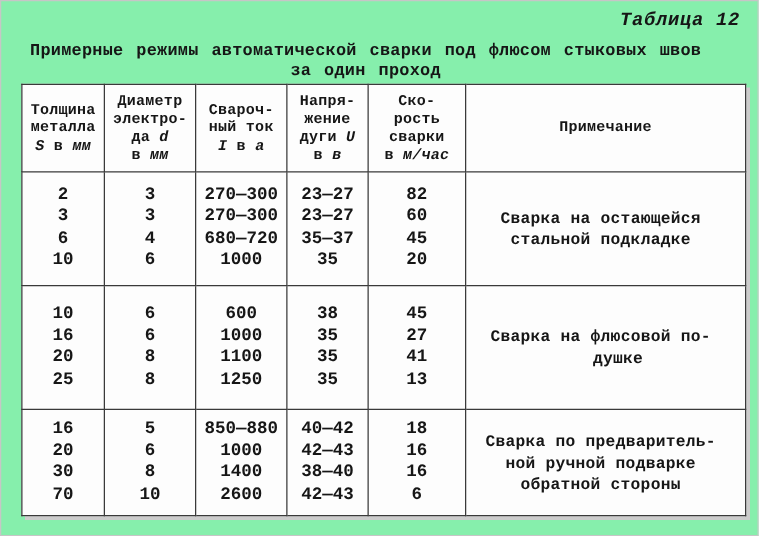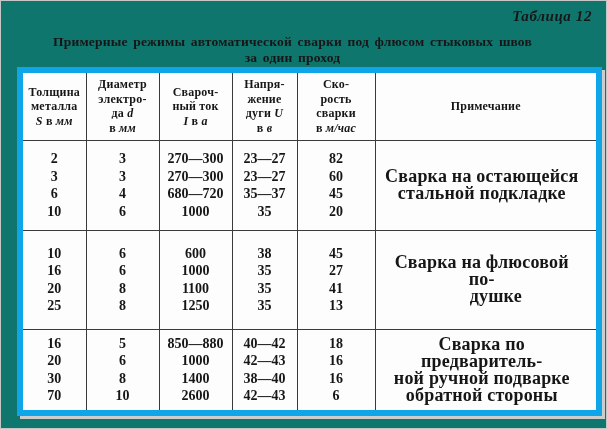--- a/index.html
+++ b/index.html
@@ -1,58 +1,58 @@
 <!DOCTYPE html>
 <html><head>
 <meta charset="utf-8">
 <style>
   html,body { margin:0; padding:0; background:#ffffff; }
   .page {
     position:relative;
     width:605px; height:427px;
-    background:#0f766e;
+    background:#86efac;
     border:1px solid #c6c6c6;
-    font-family:Liberation Serif, serif;
+    font-family:Liberation Mono, monospace;
     color:#161616;
     overflow:hidden;
   }
   .table-label {
     position:absolute; top:7px; right:14px;
     font-size:15px; font-weight:bold; font-style:italic;
     letter-spacing:0.6px;
   }
   .caption {
     position:absolute; top:33px; left:1px; width:581px;
     text-align:center; font-weight:bold;
     font-size:13.5px; line-height:16px; letter-spacing:0.2px;
     word-spacing:2px;
   }
   table.data-table {
     position:absolute; left:16px; top:66px;
     width:579px; height:346px;
     border-collapse:collapse; table-layout:fixed;
-    border:6px solid #0ea5e9;
+    border:1px solid #0ea5e9;
     box-shadow:3px 3px 0 #cccccc;
     background:#fdfdfd;
   }
   col.w1{width:66px} col.w2{width:73px} col.w3{width:73px}
   col.w4{width:65px} col.w5{width:78px} col.w6{width:224px}
   th, td { border:1px solid #3a3a3a; padding:0; vertical-align:middle; }
   thead tr { height:70px; }
   th {
     font-size:12px; font-weight:bold; line-height:14.5px;
     text-align:center; letter-spacing:0.2px;
   }
   .it { font-style:italic; }
   td.vals {
     text-align:center; font-weight:bold;
     font-size:14px; line-height:17.5px;
   }
   td.note {
-    font-weight:bold; font-size:18px; line-height:17px;
+    font-weight:bold; font-size:13px; line-height:17px;
     text-align:center; padding:0 16px 0 8px; letter-spacing:0.2px;
   }
   tr[data-block="0"] { height:90px; }
   tr[data-block="1"] { height:99px; }
   tr[data-block="2"] { height:84px; }
   tr[data-block="1"] td.note .ln:nth-child(2) { text-align:center; padding-left:28px; }
 </style>
 </head>
 <body>
 

